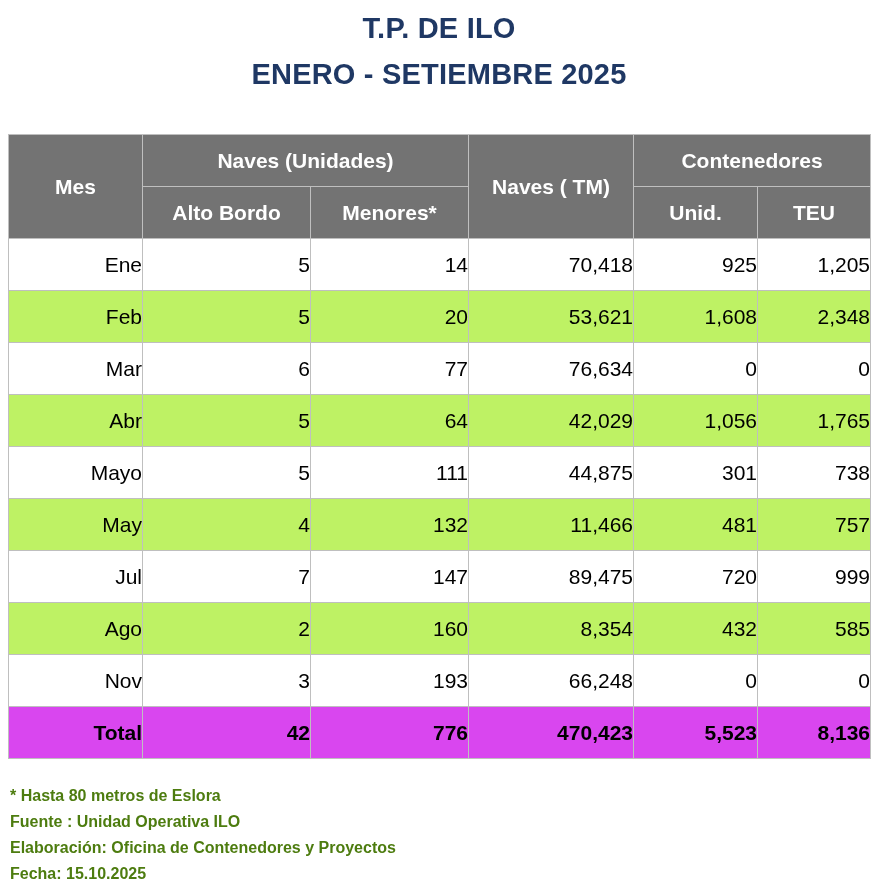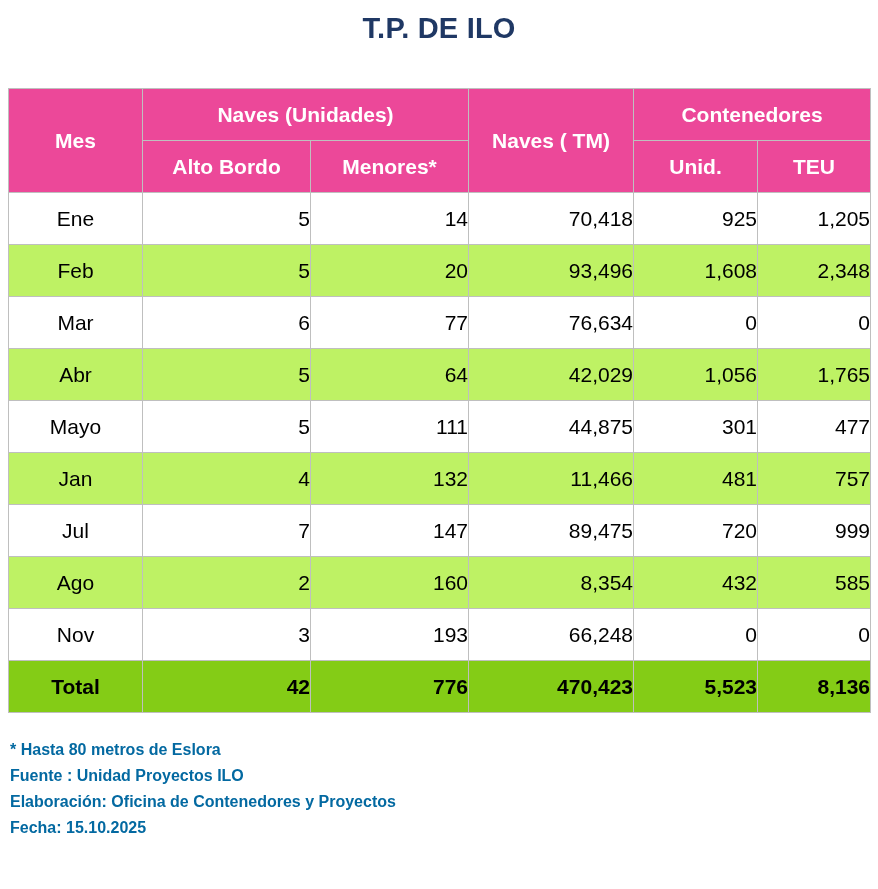--- a/index.html
+++ b/index.html
@@ -26,53 +26,54 @@
     table-layout: fixed;
     width: 862px;
     margin: 43px 0 0 8px;
   }
   table.stats th, table.stats td {
     border: 1px solid #BFBFBF;
     padding: 0;
     overflow: hidden;
   }
   table.stats thead th {
-    background: #ec4899;
+    background: #737373;
     color: #FFFFFF;
     font-weight: bold;
     font-size: 21px;
     height: 52px;
     vertical-align: middle;
   }
   table.stats td {
     font-size: 21px;
     color: #000000;
     height: 52px;
     vertical-align: middle;
     background: #FFFFFF;
   }
-  td.mes  { text-align: center; }
+  td.mes  { text-align: right; }
   td.num  { text-align: right; padding-right: 13px; }
   tr.alt td   { background: #bef264; }
-  tr.total td { background: #84cc16; font-weight: bold; margin-top: 37px; }
+  tr.total td { background: #d946ef; font-weight: bold; margin-top: 37px; }
 
   .footnotes {
     margin: 24px 0 0 10px;
     font-size: 16px;
     font-weight: bold;
-    color: #0369a1;
+    color: #4d7c0f;
     line-height: 26px;
   }
 </style>
 </head>
 <body>
 
 <div class="page">
 
   <div class="title">T.P. DE ILO</div>
+  <div class="subtitle">ENERO - SETIEMBRE 2025</div>
 
   <table class="stats">
     <colgroup>
       <col style="width:134px">
       <col style="width:168px">
       <col style="width:158px">
       <col style="width:165px">
       <col style="width:124px">
       <col style="width:113px">
     </colgroup>
@@ -96,21 +97,21 @@
         <td class="num">5</td>
         <td class="num">14</td>
         <td class="num">70,418</td>
         <td class="num">925</td>
         <td class="num">1,205</td>
       </tr>
       <tr class="alt">
         <td class="mes">Feb</td>
         <td class="num">5</td>
         <td class="num">20</td>
-        <td class="num">93,496</td>
+        <td class="num">53,621</td>
         <td class="num">1,608</td>
         <td class="num">2,348</td>
       </tr>
       <tr>
         <td class="mes">Mar</td>
         <td class="num">6</td>
         <td class="num">77</td>
         <td class="num">76,634</td>
         <td class="num">0</td>
         <td class="num">0</td>
@@ -122,24 +123,24 @@
         <td class="num">42,029</td>
         <td class="num">1,056</td>
         <td class="num">1,765</td>
       </tr>
       <tr>
         <td class="mes">Mayo</td>
         <td class="num">5</td>
         <td class="num">111</td>
         <td class="num">44,875</td>
         <td class="num">301</td>
-        <td class="num">477</td>
+        <td class="num">738</td>
       </tr>
       <tr class="alt">
-        <td class="mes">Jan</td>
+        <td class="mes">May</td>
         <td class="num">4</td>
         <td class="num">132</td>
         <td class="num">11,466</td>
         <td class="num">481</td>
         <td class="num">757</td>
       </tr>
       <tr>
         <td class="mes">Jul</td>
         <td class="num">7</td>
         <td class="num">147</td>
@@ -169,18 +170,18 @@
         <td class="num">776</td>
         <td class="num">470,423</td>
         <td class="num">5,523</td>
         <td class="num">8,136</td>
       </tr>
     </tbody>
   </table>
 
   <div class="footnotes">
     <div>* Hasta 80 metros de Eslora</div>
-    <div>Fuente : Unidad Proyectos ILO</div>
+    <div>Fuente : Unidad Operativa ILO</div>
     <div>Elaboración: Oficina de Contenedores y Proyectos</div>
     <div>Fecha: 15.10.2025</div>
   </div>
 
 </div>
 
 </body></html>

